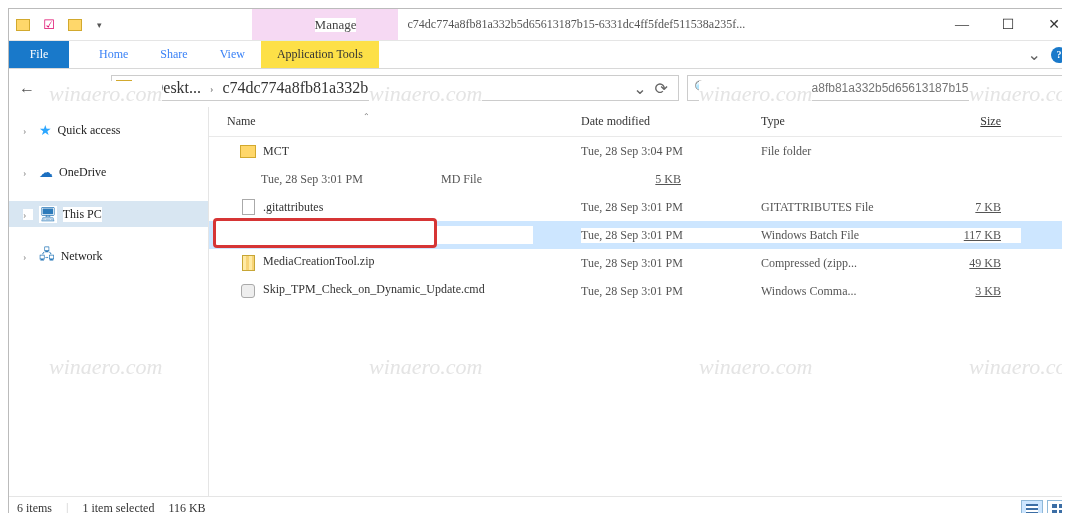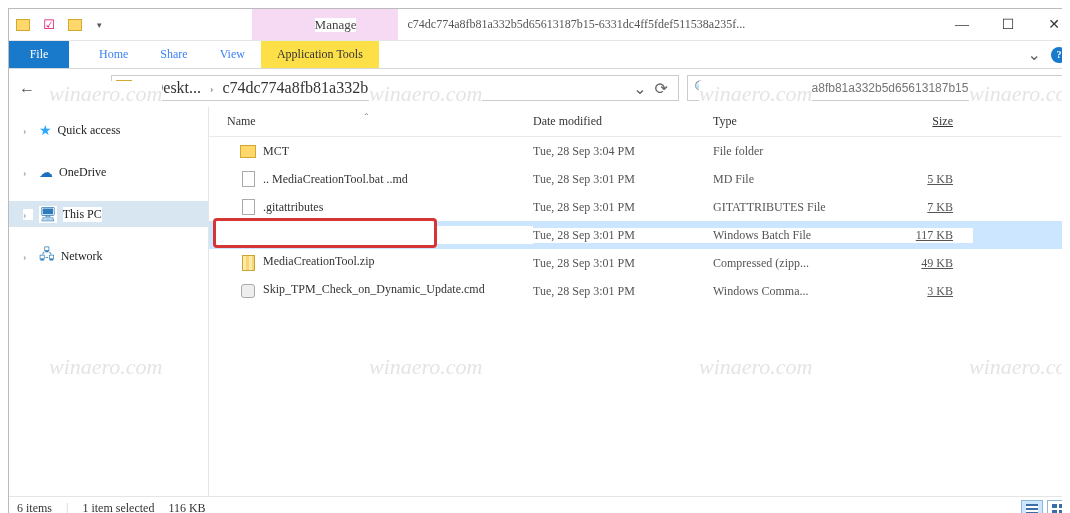--- a/index.html
+++ b/index.html
@@ -48,21 +48,21 @@
   .nav-spacer { height:16px; }
   .ni-star { color:#2da7ff; font-size:14px; }
   .ni-cloud { color:#1b6fc0; font-size:14px; }
   .ni-pc { color:#2d7bba; font-size:14px; }
   .ni-net { color:#2d7bba; font-size:14px; }
 
   
   .content { flex:1; display:flex; flex-direction:column; min-height:0; }
   .hdr { display:flex; align-items:center; height:30px; border-bottom:1px solid #e9e9e9; padding:0 4px; color:#3c6ea5; font-size:12px; }
   .col-name { flex:0 0 320px; padding-left:14px; position:relative; }
-  .col-date { flex:0 0 180px; }
+  .col-date { flex:0 0 180px;margin-left:48px; }
   .col-type { flex:0 0 160px; }
   .col-size { flex:0 0 100px; text-align:right; padding-right:20px;text-decoration:underline; }
   .sort-caret { position:absolute; left:150px; top:-2px; font-size:8px; color:#7a7a7a; }
 
   .filerow { display:flex; align-items:center; height:28px; padding:0 4px; font-size:12px; color:#333; }
   .filerow.selected { background:#cde6ff; }
   .filerow .col-date, .filerow .col-type { color:#555; }
   .filerow .col-size { color:#555; }
   .fi-ico { width:18px; height:18px; margin-left:12px; margin-right:6px; display:inline-flex; align-items:center; justify-content:center; }
   .ico-folder { background:#ffd76a; border:1px solid #d2a92e; width:16px; height:13px; }
@@ -188,26 +188,20 @@
               <span class="fi-ico">
                 <span class="ico-folder"></span>
               </span>
               <span>MCT</span>
             </div>
             <div class="col-date">Tue, 28 Sep 3:04 PM</div>
             <div class="col-type">File folder</div>
             <div class="col-size"></div>
           </div>
           <div class="filerow">
-            <div class="col-name" style="display:flex;align-items:center;">
-              <span class="fi-ico">
-                <span class="ico-doc"></span>
-              </span>
-              <span>.. MediaCreationTool.bat ..md</span>
-            </div>
             <div class="col-date">Tue, 28 Sep 3:01 PM</div>
             <div class="col-type">MD File</div>
             <div class="col-size">5 KB</div>
           </div>
           <div class="filerow">
             <div class="col-name" style="display:flex;align-items:center;">
               <span class="fi-ico">
                 <span class="ico-doc"></span>
               </span>
               <span>.gitattributes</span>

